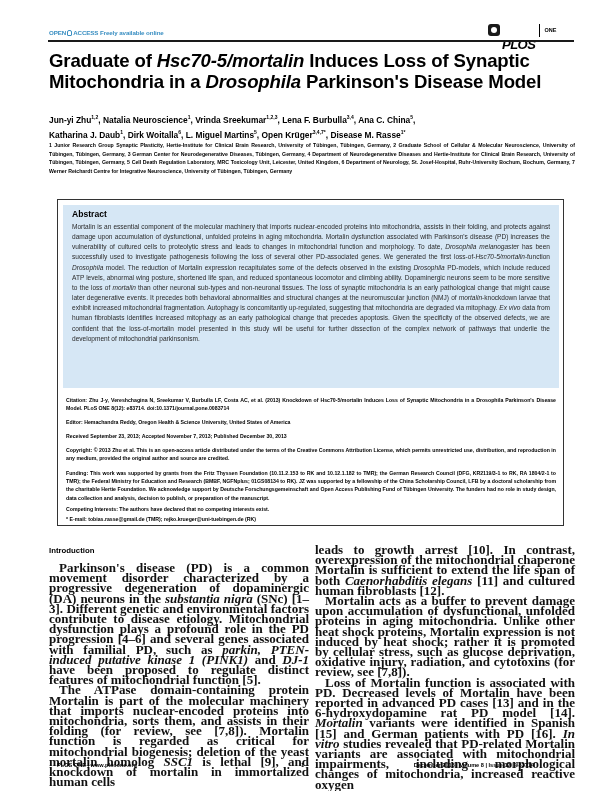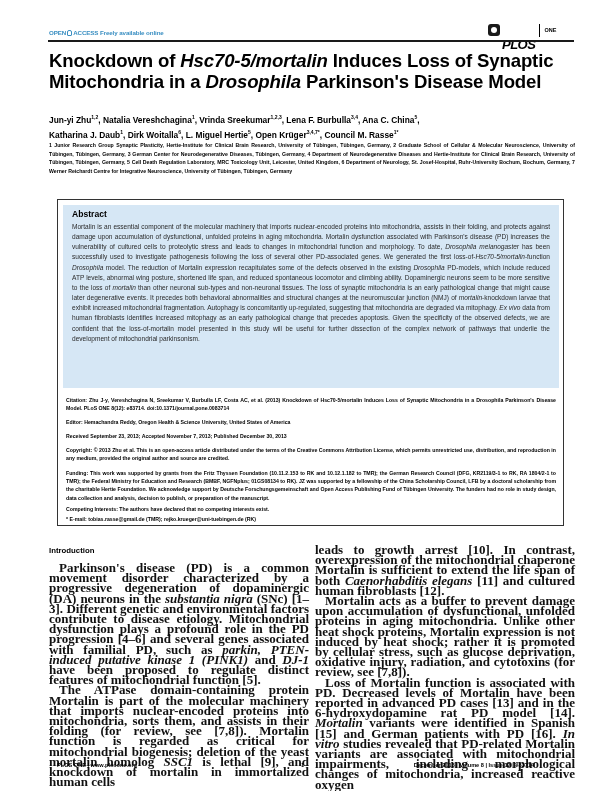--- a/index.html
+++ b/index.html
@@ -53,33 +53,33 @@
   <span class="fa">Freely available online</span>
 </div>
 <div class="abs plos">
   <span class="bug"></span>
   <span class="word">PLOS</span>
   <span class="sep"></span>
   <span class="one">ONE</span>
 </div>
 <div class="abs hrule"></div>
 
-<div class="abs title"><span>Knockdown of </span><i>Hsc70-5/mortalin</i><span> Induces Loss of Synaptic Mitochondria in a </span><i>Drosophila</i><span> Parkinson's Disease Model</span></div>
+<div class="abs title"><span>Graduate of </span><i>Hsc70-5/mortalin</i><span> Induces Loss of Synaptic Mitochondria in a </span><i>Drosophila</i><span> Parkinson's Disease Model</span></div>
 
 <div class="abs authors">
   <span><span>Jun-yi Zhu</span><sup>1,2</sup></span>,
-  <span><span>Natalia Vereshchagina</span><sup>1</sup></span>,
+  <span><span>Natalia Neuroscience</span><sup>1</sup></span>,
   <span><span>Vrinda Sreekumar</span><sup>1,2,3</sup></span>,
   <span><span>Lena F. Burbulla</span><sup>3,4</sup></span>,
   <span><span>Ana C. China</span><sup>5</sup></span>,<br>
   <span><span>Katharina J. Daub</span><sup>1</sup></span>,
   <span><span>Dirk Woitalla</span><sup>6</sup></span>,
-  <span><span>L. Miguel Hertie</span><sup>5</sup></span>,
+  <span><span>L. Miguel Martins</span><sup>5</sup></span>,
   <span><span>Open Krüger</span><sup>3,4,7*</sup></span>,
-  <span><span>Council M. Rasse</span><sup>1*</sup></span>
+  <span><span>Disease M. Rasse</span><sup>1*</sup></span>
 </div>
 
 <div class="abs affil">1 Junior Research Group Synaptic Plasticity, Hertie-Institute for Clinical Brain Research, University of Tübingen, Tübingen, Germany, 2 Graduate School of Cellular &amp; Molecular Neuroscience, University of Tübingen, Tübingen, Germany, 3 German Center for Neurodegenerative Diseases, Tübingen, Germany, 4 Department of Neurodegenerative Diseases and Hertie-Institute for Clinical Brain Research, University of Tübingen, Tübingen, Germany, 5 Cell Death Regulation Laboratory, MRC Toxicology Unit, Leicester, United Kingdom, 6 Department of Neurology, St. Josef-Hospital, Ruhr-University Bochum, Bochum, Germany, 7 Werner Reichardt Centre for Integrative Neuroscience, University of Tübingen, Tübingen, Germany</div>
 
 <div class="abs outer"></div>
 <div class="abs abspanel"></div>
 <div class="abs abstitle">Abstract</div>
 <div class="abs abstext"><span>Mortalin is an essential component of the molecular machinery that imports nuclear-encoded proteins into mitochondria, assists in their folding, and protects against damage upon accumulation of dysfunctional, unfolded proteins in aging mitochondria. Mortalin dysfunction associated with Parkinson's disease (PD) increases the vulnerability of cultured cells to proteolytic stress and leads to changes in mitochondrial function and morphology. To date, </span><i>Drosophila melanogaster</i><span> has been successfully used to investigate pathogenesis following the loss of several other PD-associated genes. We generated the first loss-of-</span><i>Hsc70-5/mortalin</i><span>-function </span><i>Drosophila</i><span> model. The reduction of Mortalin expression recapitulates some of the defects observed in the existing </span><i>Drosophila</i><span> PD-models, which include reduced ATP levels, abnormal wing posture, shortened life span, and reduced spontaneous locomotor and climbing ability. Dopaminergic neurons seem to be more sensitive to the loss of </span><i>mortalin</i><span> than other neuronal sub-types and non-neuronal tissues. The loss of synaptic mitochondria is an early pathological change that might cause later degenerative events. It precedes both behavioral abnormalities and structural changes at the neuromuscular junction (NMJ) of </span><i>mortalin</i><span>-knockdown larvae that exhibit increased mitochondrial fragmentation. Autophagy is concomitantly up-regulated, suggesting that mitochondria are degraded via mitophagy. </span><i>Ex vivo</i><span> data from human fibroblasts identifies increased mitophagy as an early pathological change that precedes apoptosis. Given the specificity of the observed defects, we are confident that the loss-of-mortalin model presented in this study will be useful for further dissection of the complex network of pathways that underlie the development of mitochondrial parkinsonism.</span></div>
 
 <div class="abs meta" style="top:396px;">Citation: Zhu J-y, Vereshchagina N, Sreekumar V, Burbulla LF, Costa AC, et al. (2013) Knockdown of Hsc70-5/mortalin Induces Loss of Synaptic Mitochondria in a Drosophila Parkinson's Disease Model. PLoS ONE 8(12): e83714. doi:10.1371/journal.pone.0083714</div>

